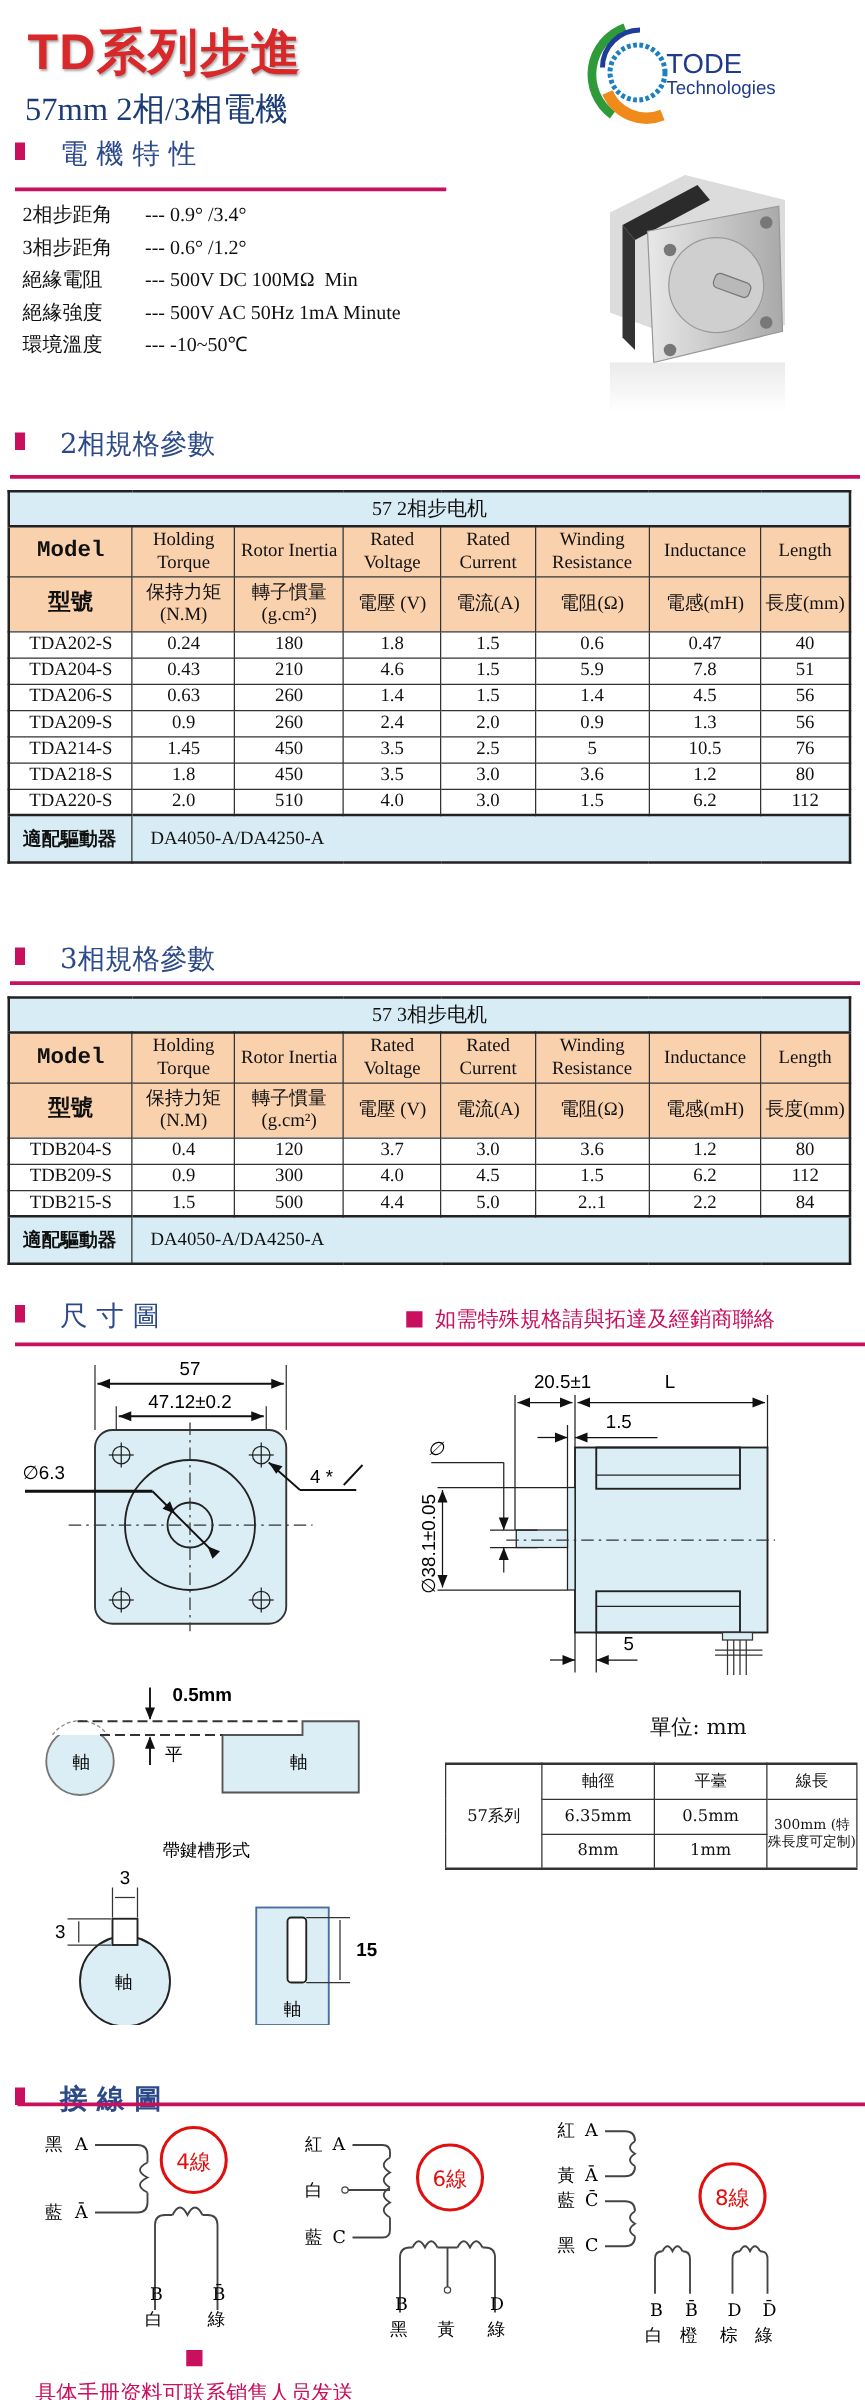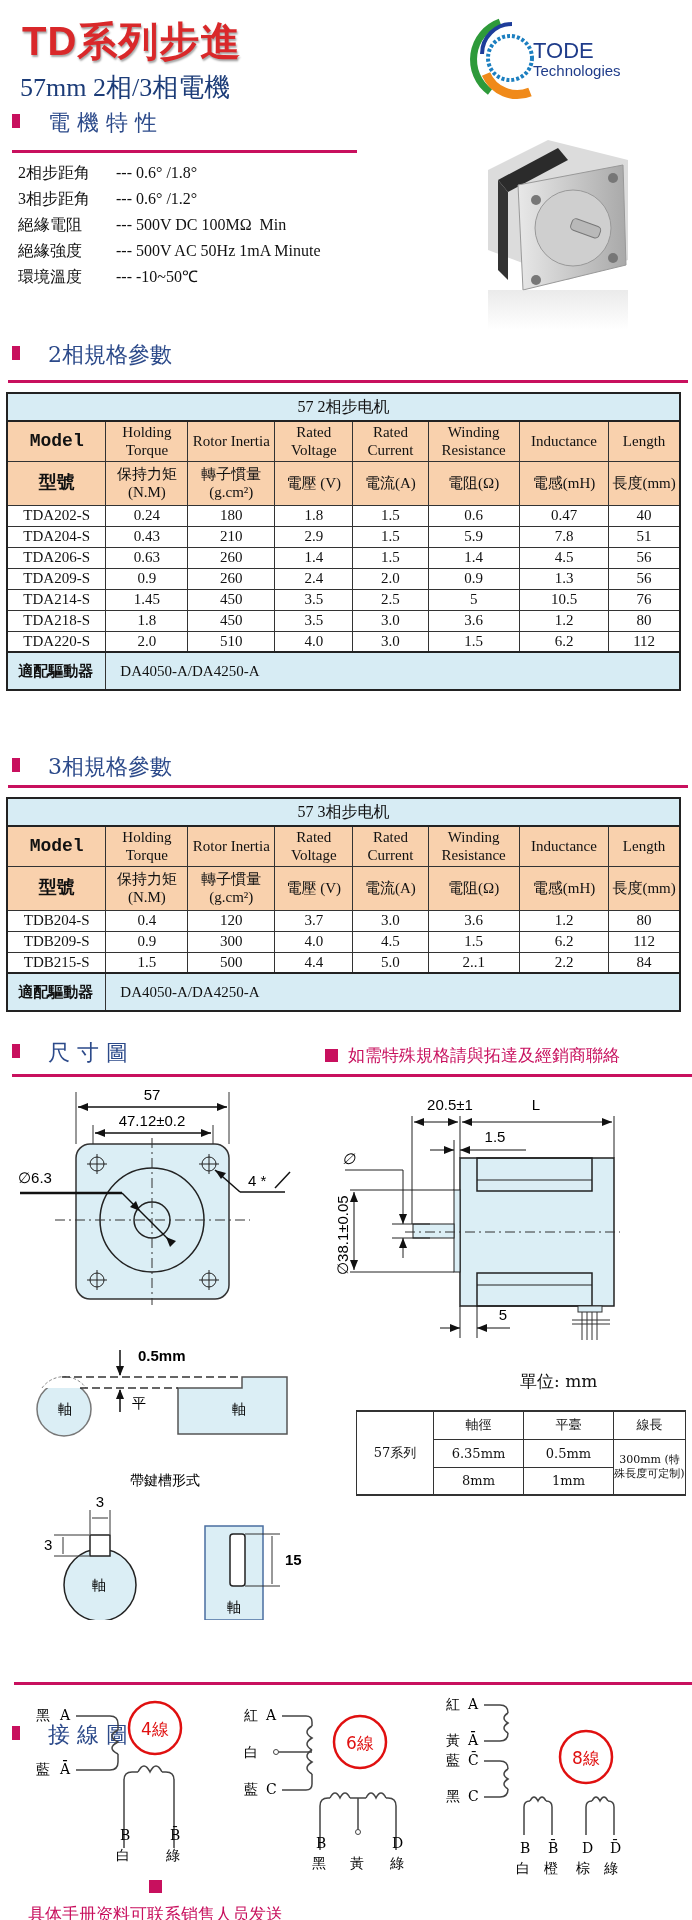--- a/index.html
+++ b/index.html
@@ -56,21 +56,21 @@
 <div class="abs logo-text1">TODE</div>
 <div class="abs logo-text2">Technologies</div>
 
 <div class="abs sec" style="top:108px;">
   <span class="sq"></span>
   <span>電 機 特 性</span>
 </div>
 <div class="abs rule" style="left:12px; top:150px; width:345px;"></div>
 
 <div class="abs props">
-  <div class="row"><span class="k">2相步距角</span><span>--- 0.6° /1.8°</span></div>
+  <div class="row"><span class="k">2相步距角</span><span>--- 0.9° /3.4°</span></div>
   <div class="row"><span class="k">3相步距角</span><span>--- 0.6° /1.2°</span></div>
   <div class="row"><span class="k">絕緣電阻</span><span>--- 500V DC 100MΩ  Min</span></div>
   <div class="row"><span class="k">絕緣強度</span><span>--- 500V AC 50Hz 1mA Minute</span></div>
   <div class="row"><span class="k">環境溫度</span><span>--- -10~50℃</span></div>
 </div>
 
 <svg class="abs motor" viewBox="0 0 170 200">
   <defs>
     <linearGradient id="mg" x1="0" x2="1">
         <stop offset="0" stop-color="#e8e8e8"></stop>
@@ -142,21 +142,21 @@
         <td>1.8</td>
         <td>1.5</td>
         <td>0.6</td>
         <td>0.47</td>
         <td>40</td>
       </tr>
   <tr class="data">
         <td>TDA204-S</td>
         <td>0.43</td>
         <td>210</td>
-        <td>2.9</td>
+        <td>4.6</td>
         <td>1.5</td>
         <td>5.9</td>
         <td>7.8</td>
         <td>51</td>
       </tr>
   <tr class="data">
         <td>TDA206-S</td>
         <td>0.63</td>
         <td>260</td>
         <td>1.4</td>
@@ -452,21 +452,21 @@
     <td>0.5mm</td>
     <td rowspan="2" style="font-size:11px; line-height:14px;">300mm (特殊長度可定制)</td>
   </tr>
   <tr>
     <td>8mm</td>
     <td>1mm</td>
   </tr>
 </tbody>
   </table>
 
-<div class="abs sec" style="top:1720px;">
+<div class="abs sec" style="top:1664px;font-weight:bold;">
   <span class="sq"></span>
   <span>接 線 圖</span>
 </div>
 <div class="abs rule" style="left:14px; top:1682px; width:678px;"></div>
 
 <svg class="abs" style="left:0; top:1690px;" width="200" height="180" viewBox="0 0 200 180">
   <g fill="none" stroke="#444" stroke-width="1.5">
     <path d="M76 26 H110 Q118 26 118 34 V40"></path>
     <path d="M118 40 q-12 6 0 12 q-12 6 0 12"></path>
     <path d="M118 64 V72 Q118 80 110 80 H76"></path>

